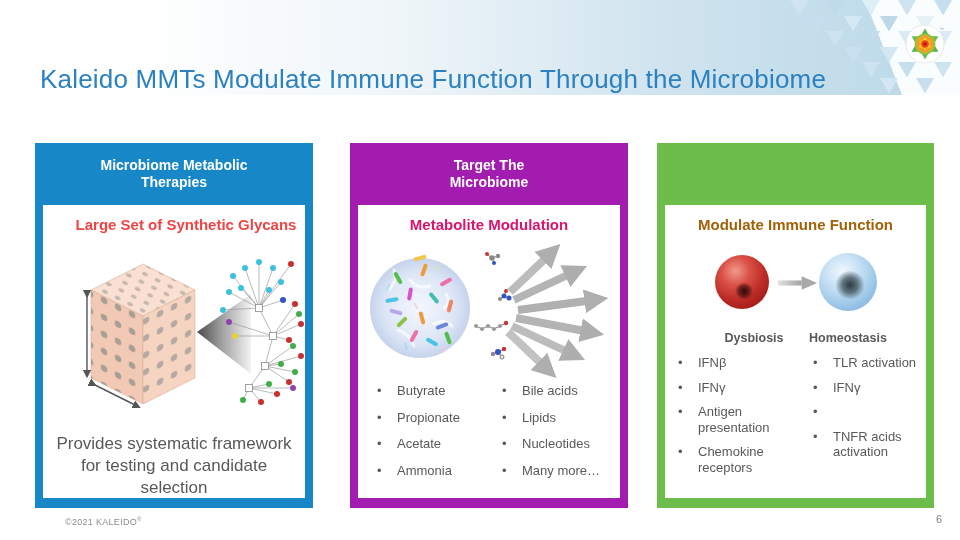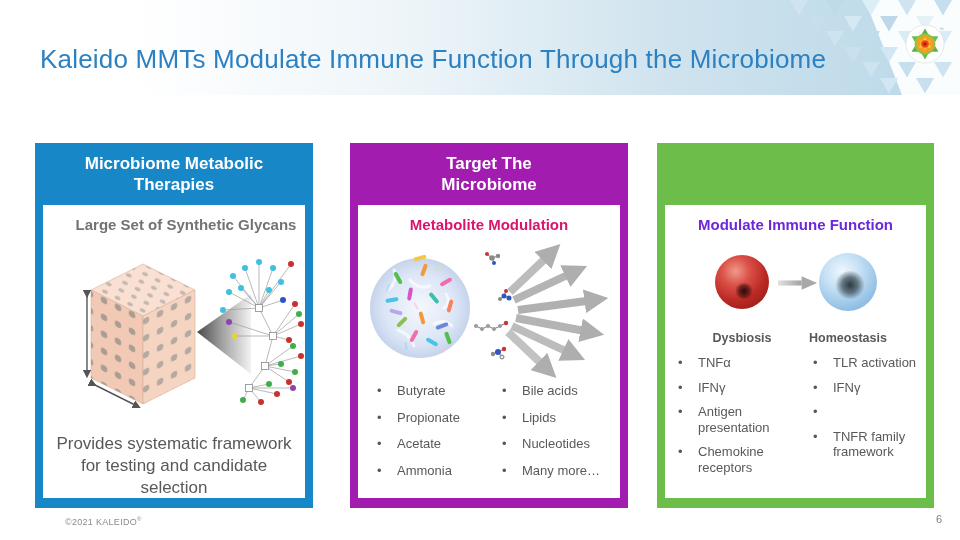--- a/index.html
+++ b/index.html
@@ -8,44 +8,44 @@
     background:#ffffff; overflow:hidden;
     font-family:"Liberation Sans", sans-serif;
   }
   
   .header-band {
     position:absolute; left:0; top:0; width:960px; height:95px;
     background:linear-gradient(90deg,#ffffff 0%,#ffffff 14%,#eef5f9 42%,#cfe3ee 70%,#bad8e8 100%);
   }
   .header-deco { position:absolute; right:0; top:0; }
   .slide-title {
-    position:absolute; left:40px; top:14px; width:840px;
+    position:absolute; left:40px; top:34px; width:840px;
     font-size:26px; font-weight:400; color:#2b81c1; letter-spacing:0.2px;margin-top:30px;
   }
   .logo { position:absolute; left:905px; top:24px; }
   
   .panel { position:absolute; top:143px; height:365px; }
   .panel-blue  { left:35px;  width:278px; background:#1787c8; }
   .panel-pink  { left:350px; width:278px; background:#a21caf; }
   .panel-green { left:657px; width:277px; background:#6cbd4a; }
   .panel-header {
     height:62px; display:flex; align-items:center; justify-content:center;
-    color:#ffffff; font-weight:700; font-size:17px; line-height:1.25;
+    color:#ffffff; font-weight:700; font-size:14px; line-height:1.25;
     text-align:center; white-space:pre-line;
   }
   .panel-body {
     position:absolute; left:8px; right:8px; top:62px; bottom:10px;
     background:#ffffff;
   }
   .panel-subtitle {
     margin-top:11px; text-align:center; font-weight:700; font-size:15px;
   }
-  .panel-blue  .panel-subtitle { color:#737373;padding-left:24px; }
+  .panel-blue  .panel-subtitle { color:#ef4444;padding-left:24px; }
   .panel-pink  .panel-subtitle { color:#da146d; }
-  .panel-green .panel-subtitle { color:#6d28d9; }
+  .panel-green .panel-subtitle { color:#a16207; }
   .illus { position:absolute; left:0; top:43px; }
   .illus-pink { position:absolute; left:0; top:33px; }
   .caption {
     position:absolute; left:10px; right:10px; top:228px;
     text-align:center; color:#595959; font-size:17px; line-height:1.3;
   }
   
   .bullets { position:absolute; display:flex; flex-direction:column; }
   .bullets .row { display:flex; align-items:flex-start; color:#595959; font-size:13px; line-height:1.2; }
   .bullets .dot { flex:0 0 20px; color:#595959; }
@@ -69,21 +69,21 @@
   }
   .sphere-blue::after {
     content:""; position:absolute; left:16px; top:18px; width:30px; height:28px; border-radius:50%;
     background:radial-gradient(circle, #2c3a42 0%, rgba(62,80,90,0.75) 38%, rgba(62,80,90,0) 72%);
   }
   .state-arrow { position:absolute; left:113px; top:70px; }
   .state-label {
     position:absolute; top:126px; width:110px; text-align:center;
     font-weight:700; font-size:12.5px; color:#595959;
   }
-  .state-label-left  { left:22px;text-align:center; }
+  .state-label-left  { left:34px;text-align:center; }
   .state-label-right { left:128px;text-align:center; }
   
   .footer-copy {
     position:absolute; left:65px; top:516px;
     font-size:9px; color:#8c8c8c; letter-spacing:0.3px;
   }
   .footer-copy sup { font-size:6px; }
   .page-number {
     position:absolute; right:18px; top:513px;
     font-size:11px; color:#7f7f7f;
@@ -444,21 +444,21 @@
         <polygon points="26,0.5 43,8 26,15.5" fill="#a8a8a8"></polygon>
       </svg>
       <div class="sphere sphere-blue"></div>
 
       <div class="state-label state-label-left">Dysbiosis</div>
       <div class="state-label state-label-right">Homeostasis</div>
 
       <div class="bullets green-left">
         <div class="row">
             <span class="dot">•</span>
-            <span>TNFα</span>
+            <span>IFNβ</span>
           </div>
         <div class="row">
             <span class="dot">•</span>
             <span>IFNγ</span>
           </div>
         <div class="row">
             <span class="dot">•</span>
             <span>Antigen presentation</span>
           </div>
         <div class="row">
@@ -473,21 +473,21 @@
           </div>
         <div class="row">
             <span class="dot">•</span>
             <span>IFNγ</span>
           </div>
         <div class="row">
             <span class="dot">•</span>
           </div>
         <div class="row">
             <span class="dot">•</span>
-            <span>TNFR family framework</span>
+            <span>TNFR acids activation</span>
           </div>
       </div>
     </div>
   </section>
 
   <div class="footer-copy"><span>©2021 KALEIDO</span><sup>®</sup></div>
   <div class="page-number">6</div>
 
 </div>
 

